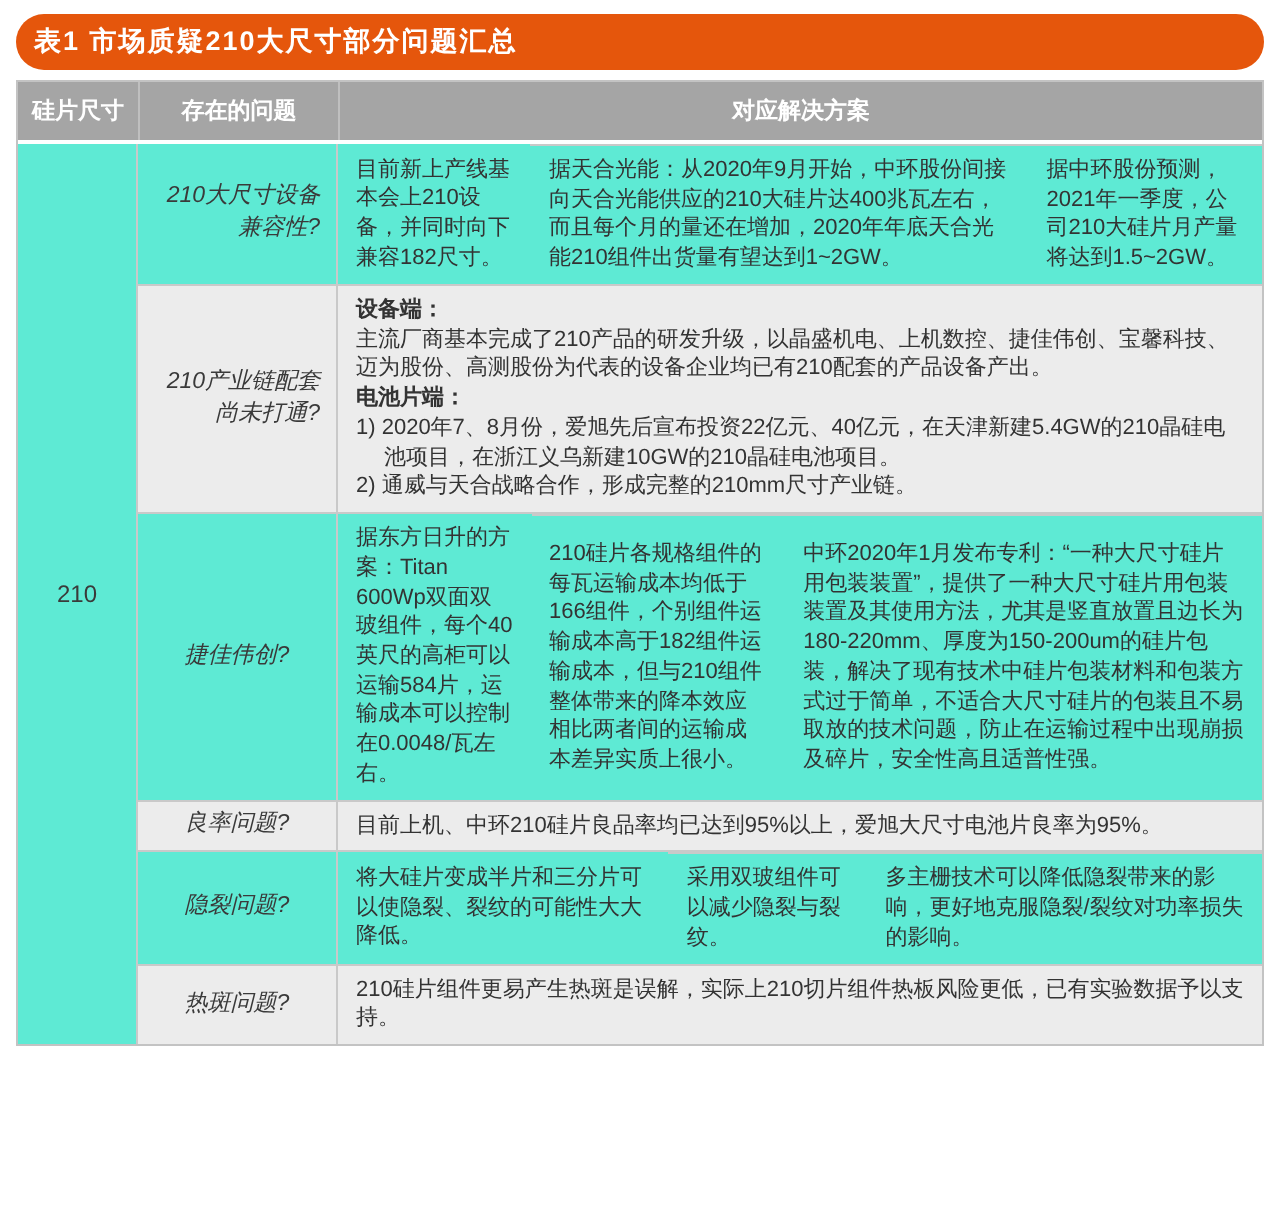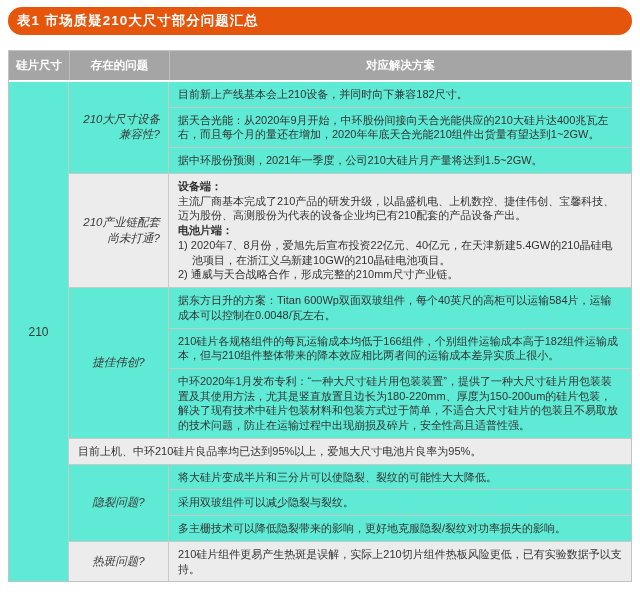--- a/index.html
+++ b/index.html
@@ -12,21 +12,21 @@
   }
   .page { padding:7px 8px 0 8px; }
 
   .title-bar {
     background:#e5560c;
     color:#fff;
     font-size:13.5px;
     font-weight:bold;
     letter-spacing:1px;
     padding:5px 9px 5px 9px;
-    margin-bottom:15px;
+    margin-bottom:5px;
     border-radius:14px;
   }
 
   .table {
     border:1px solid #c3c3c3;
     background:#5eead4;
   }
   .col1 { flex:0 0 60px; width:60px; }
   .col2 { flex:0 0 100px; width:100px; }
   .col3 { flex:1 1 auto; }
@@ -59,21 +59,21 @@
   .problem {
     display:flex; align-items:center; justify-content:center;
     text-align:right;
     font-size:11.5px;
     color:#3a3a3a;
     padding:4px 8px;
     border-right:1px solid #c9c9c9;
     line-height:1.35;
     font-style:italic;
   }
-  .solutions { flex:1 1 auto; display:flex; flex-direction:column; }
+  .solutions { flex:1 1 auto; display:flex; flex-direction:row; }
   .sol {
     padding:5px 9px;
     border-top:1px solid #c9c9c9;
     display:flex; flex-direction:column; justify-content:center;
     flex:1 1 auto;
   }
   .sol:first-child { border-top:none; }
   .sol p {
     margin:0;
     font-size:11px;
@@ -141,20 +141,21 @@
             <div class="sol">
                 <p>210硅片各规格组件的每瓦运输成本均低于166组件，个别组件运输成本高于182组件运输成本，但与210组件整体带来的降本效应相比两者间的运输成本差异实质上很小。</p>
               </div>
             <div class="sol">
                 <p>中环2020年1月发布专利：“一种大尺寸硅片用包装装置”，提供了一种大尺寸硅片用包装装置及其使用方法，尤其是竖直放置且边长为180-220mm、厚度为150-200um的硅片包装，解决了现有技术中硅片包装材料和包装方式过于简单，不适合大尺寸硅片的包装且不易取放的技术问题，防止在运输过程中出现崩损及碎片，安全性高且适普性强。</p>
               </div>
           </div>
         </div>
 
         <div class="section alt">
+          <div class="problem col2">良率问题?</div>
           <div class="solutions">
             <div class="sol">
                 <p>目前上机、中环210硅片良品率均已达到95%以上，爱旭大尺寸电池片良率为95%。</p>
               </div>
           </div>
         </div>
 
         <div class="section">
           <div class="problem col2">隐裂问题?</div>
           <div class="solutions">

